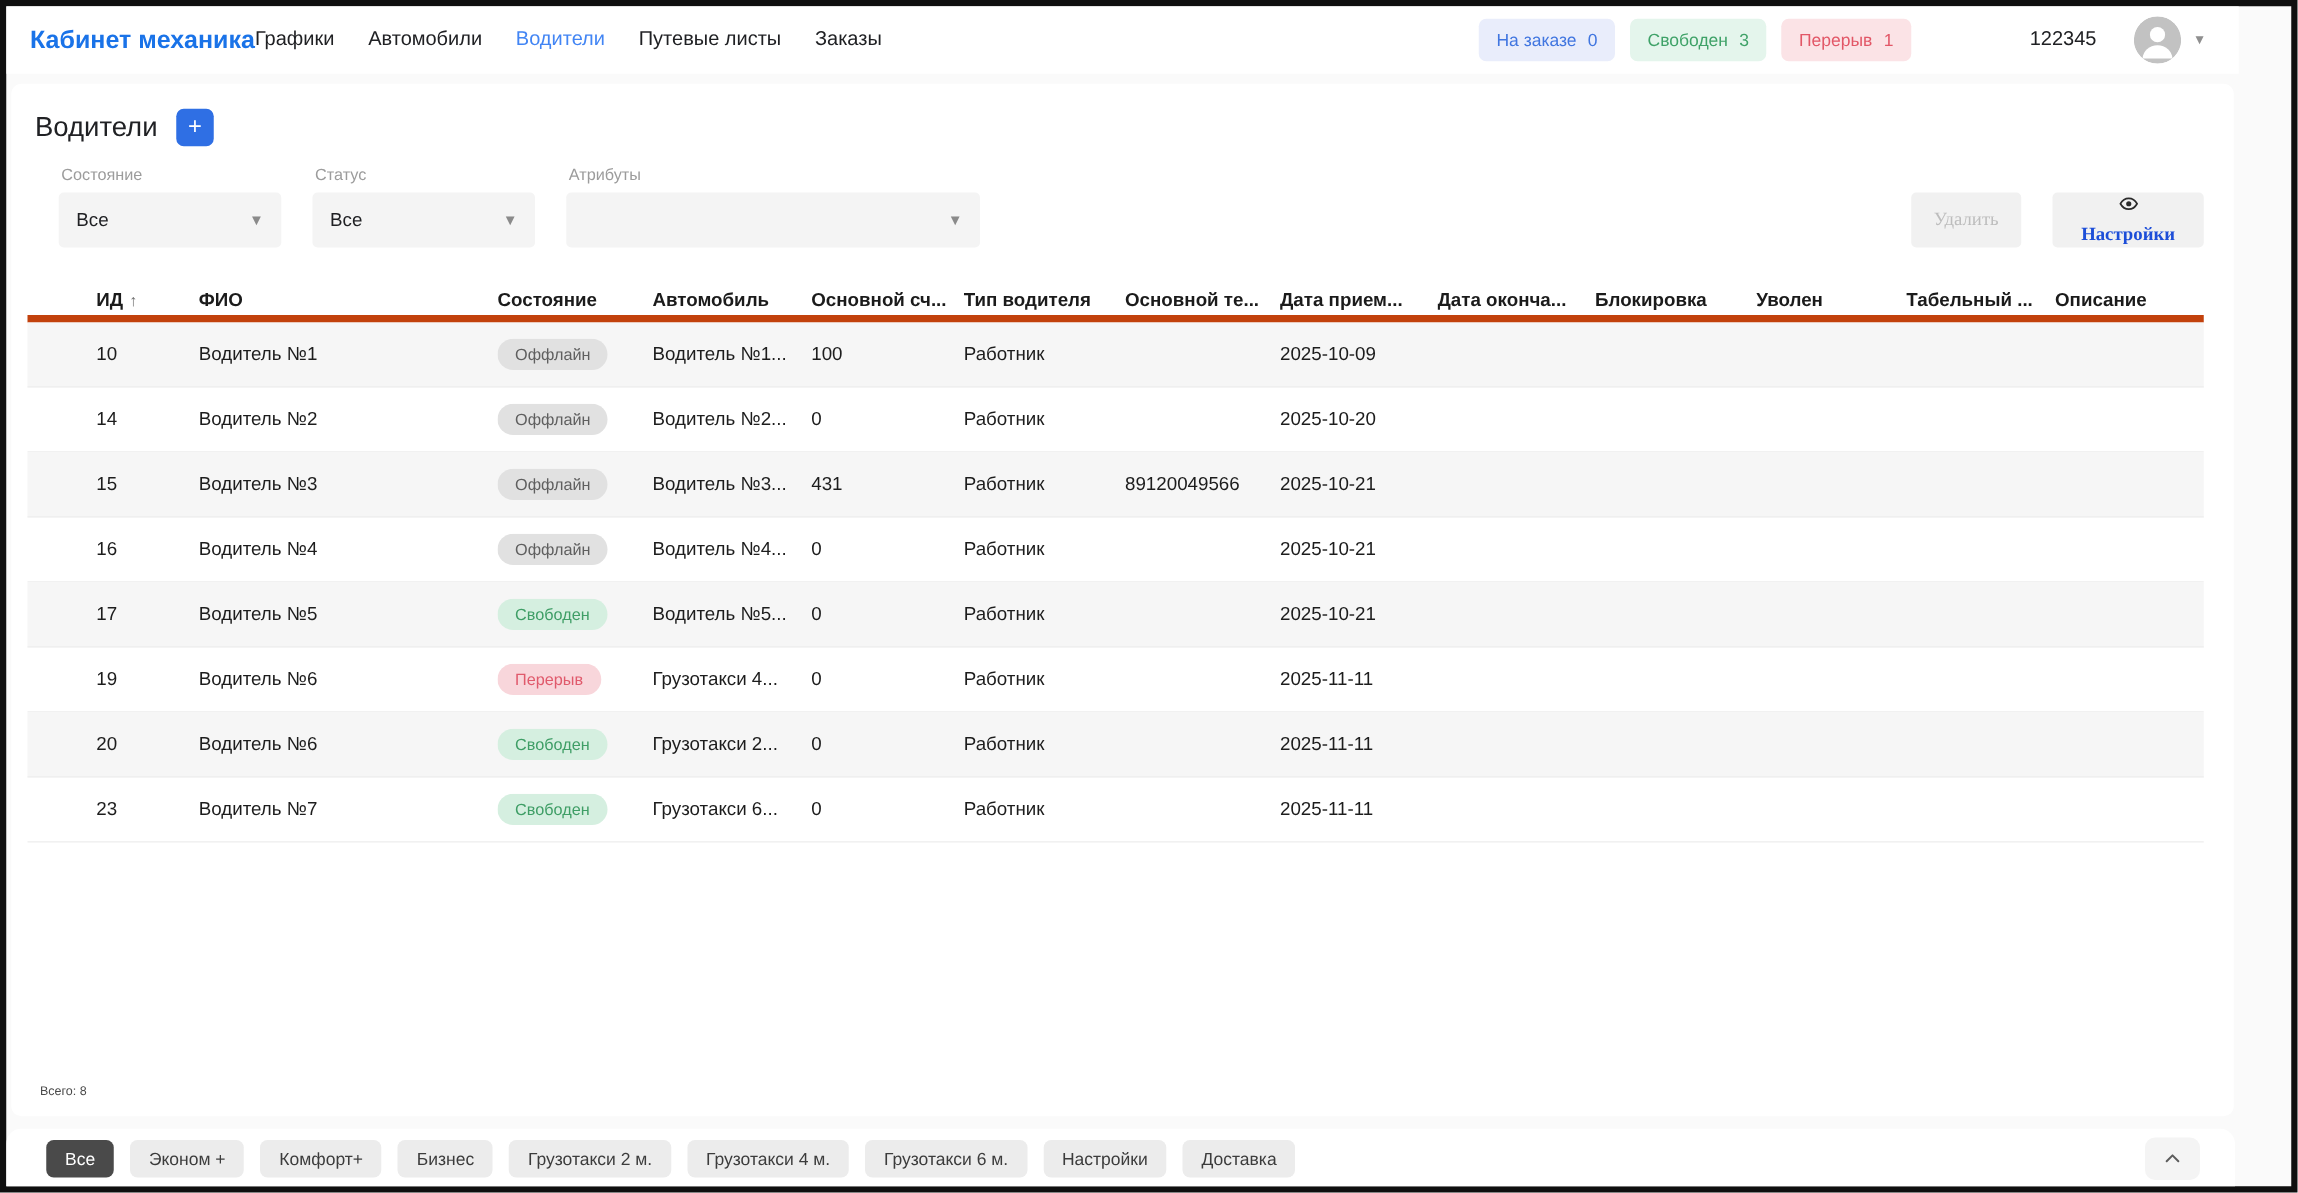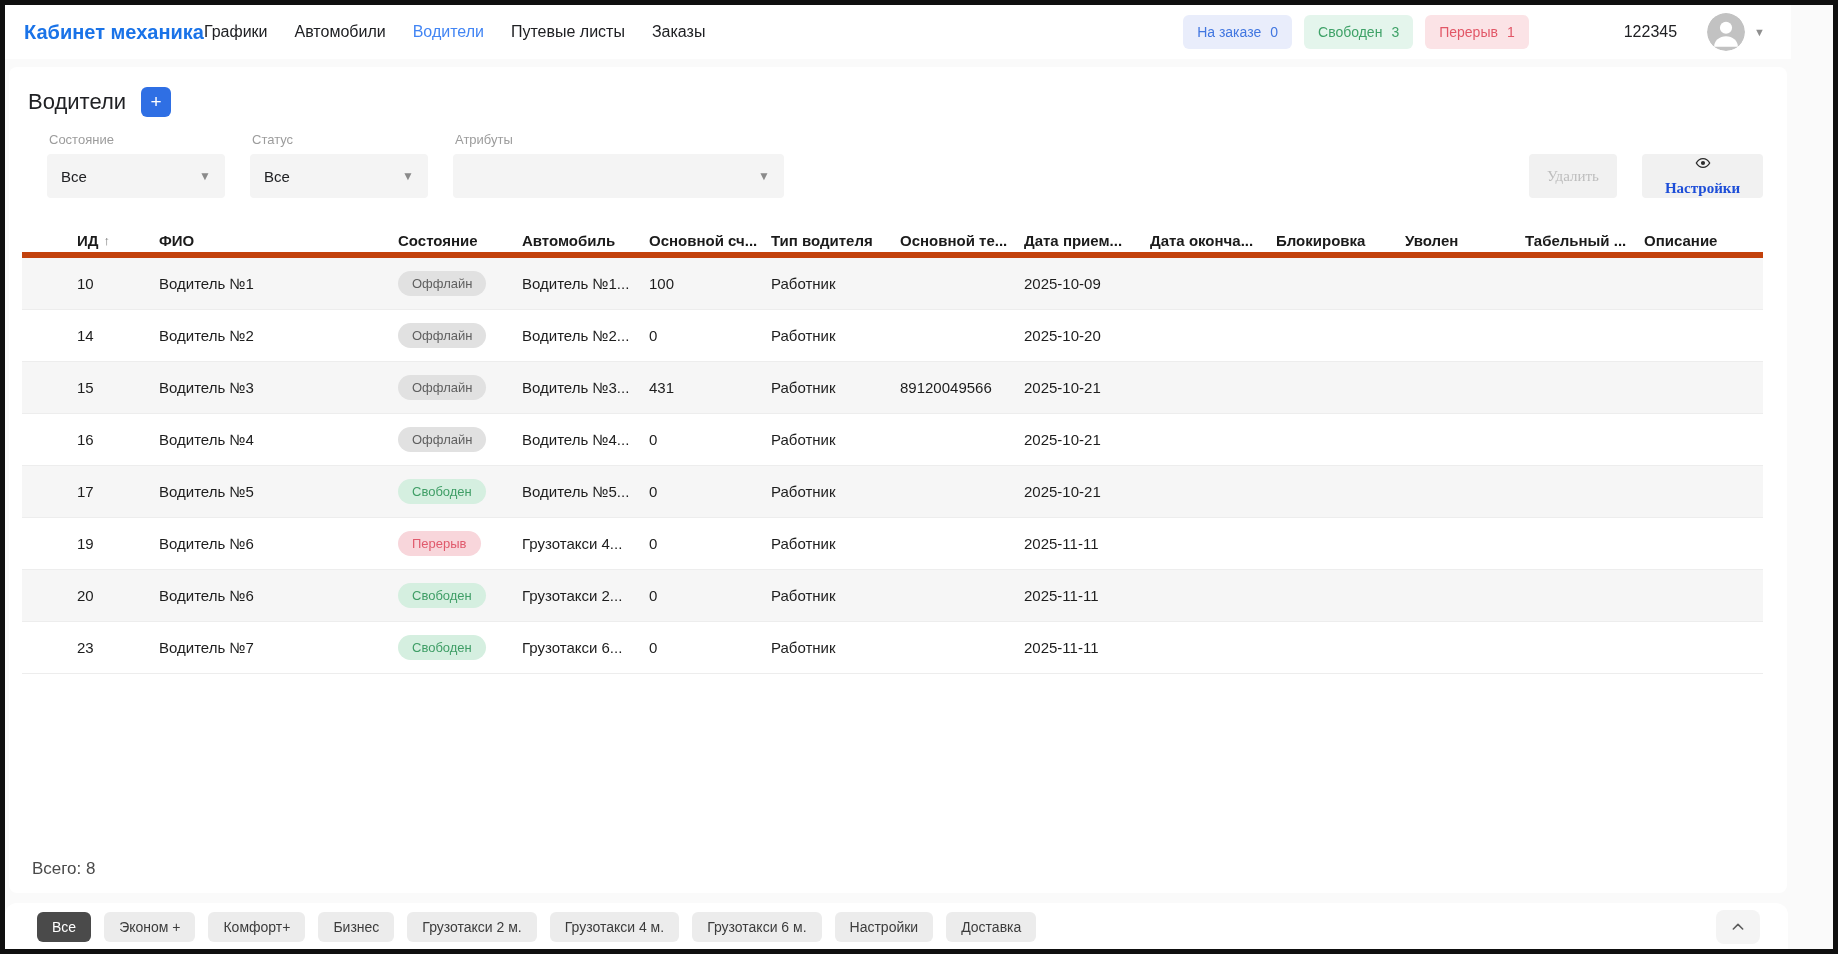--- a/index.html
+++ b/index.html
@@ -76,21 +76,21 @@
   .hcell{font-size:15px;font-weight:bold;color:#1b1b1b;white-space:nowrap;overflow:hidden;cursor:pointer;display:flex;align-items:center;gap:5px;}
   .sort-arrow{color:#757575;font-size:13px;}
   .trow{height:52px;border-bottom:1px solid #ededed;cursor:pointer;}
   .trow.stripe{background:#f6f6f6;}
   .tcell{font-size:15px;color:#1d1d1d;white-space:nowrap;overflow:hidden;}
   .pill{display:inline-block;padding:5px 14px;border-radius:13px;font-size:13px;}
   .pill--offline{background:var(--pill-gray-bg);color:var(--pill-gray-fg);}
   .pill--free{background:var(--pill-green-bg);color:var(--pill-green-fg);}
   .pill--break{background:var(--pill-red-bg);color:var(--pill-red-fg);}
 
-  .total-label{margin-top:auto;padding:0 0 6px 10px;font-size:17px;color:#4a4a4a;}
+  .total-label{margin-top:auto;padding:0 0 6px 10px;font-size:10px;color:#4a4a4a;}
 
   
   .bottombar{
     width:1783px;height:47px;margin-top:10px;background:#fff;border-radius:12px 12px 0 0;
     display:flex;align-items:center;padding:0 28px 0 32px;flex:0 0 auto;
   }
   .chips{display:flex;gap:13px;align-items:center;}
   .chip{height:30px;border:0;border-radius:6px;background:#ececec;color:#3c3c3c;
     font-size:14px;font-family:inherit;padding:0 15px;cursor:pointer;white-space:nowrap;}
   .chip--active{background:var(--chip-dark);color:#fff;}

